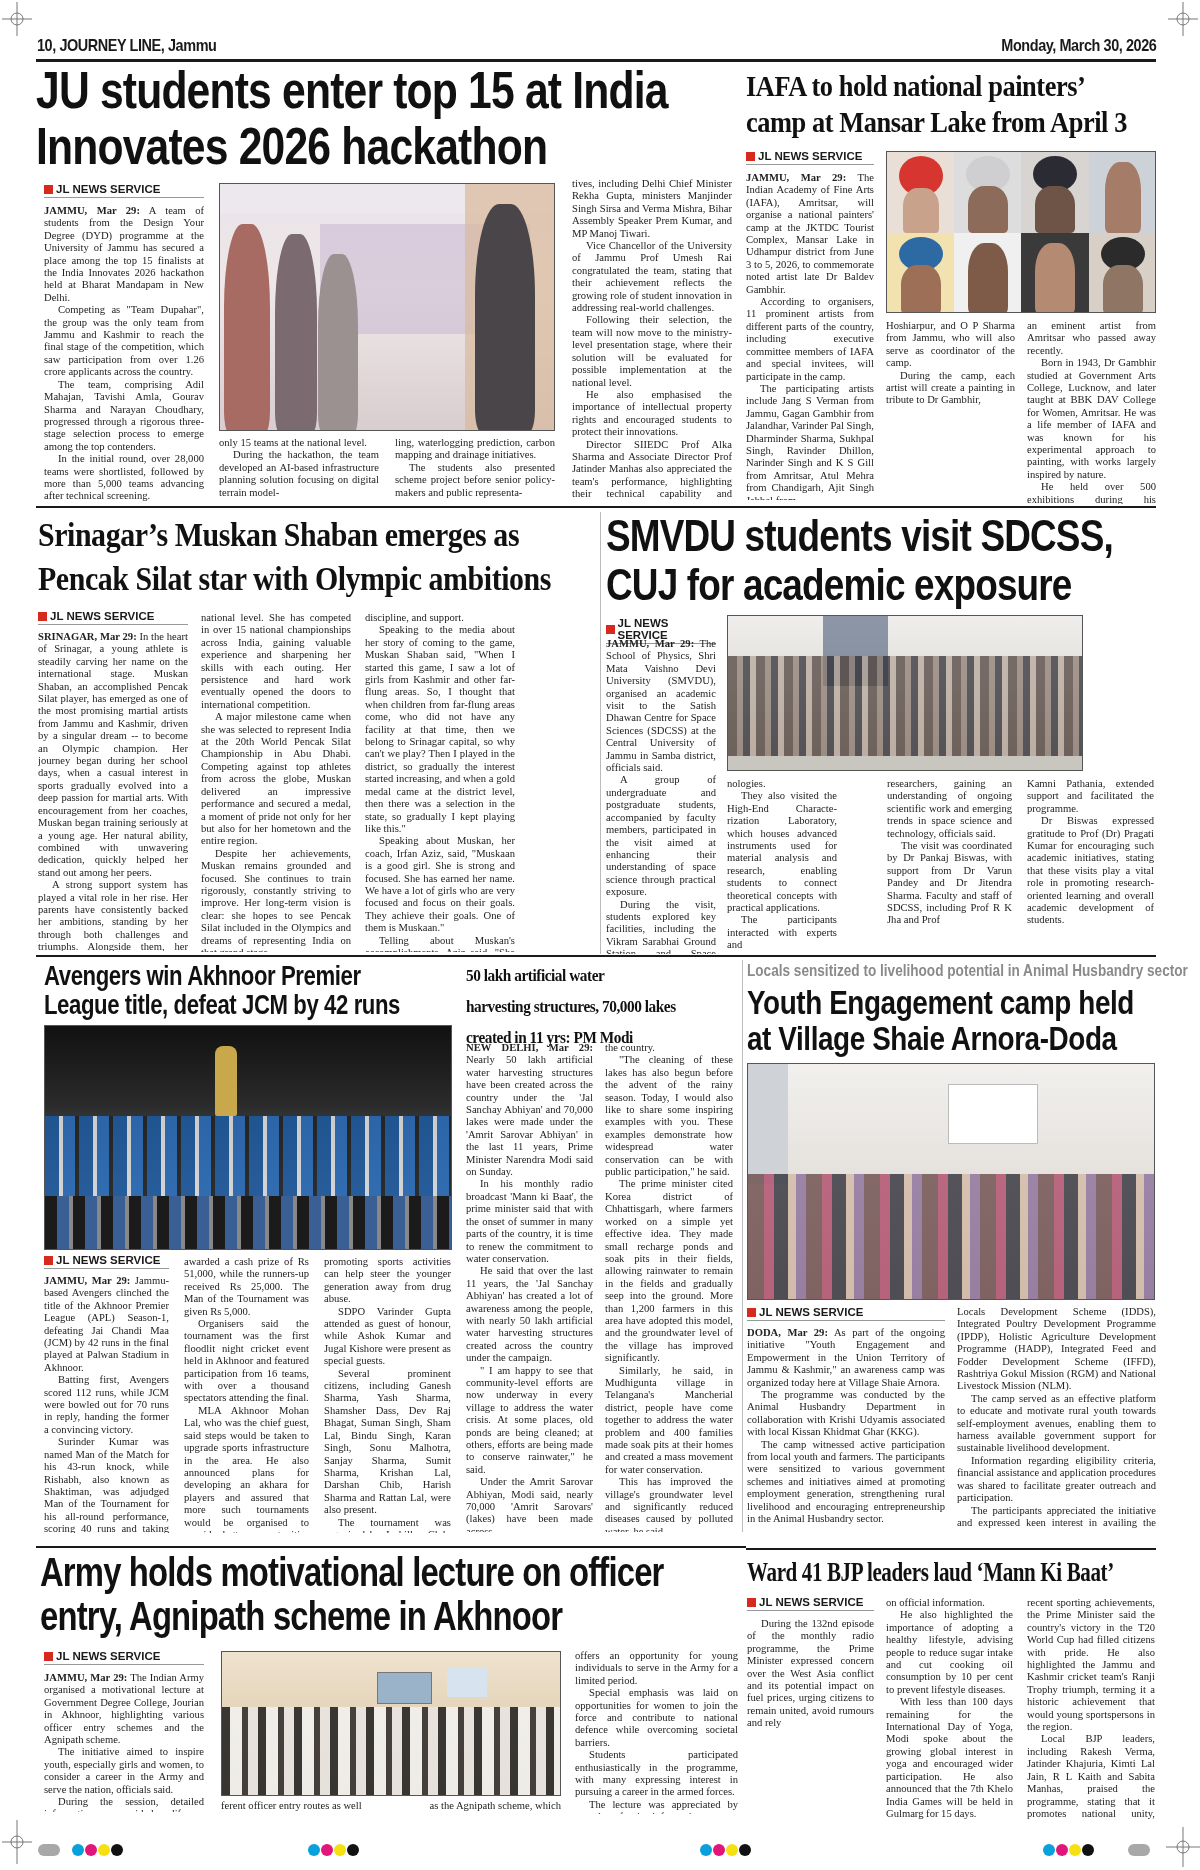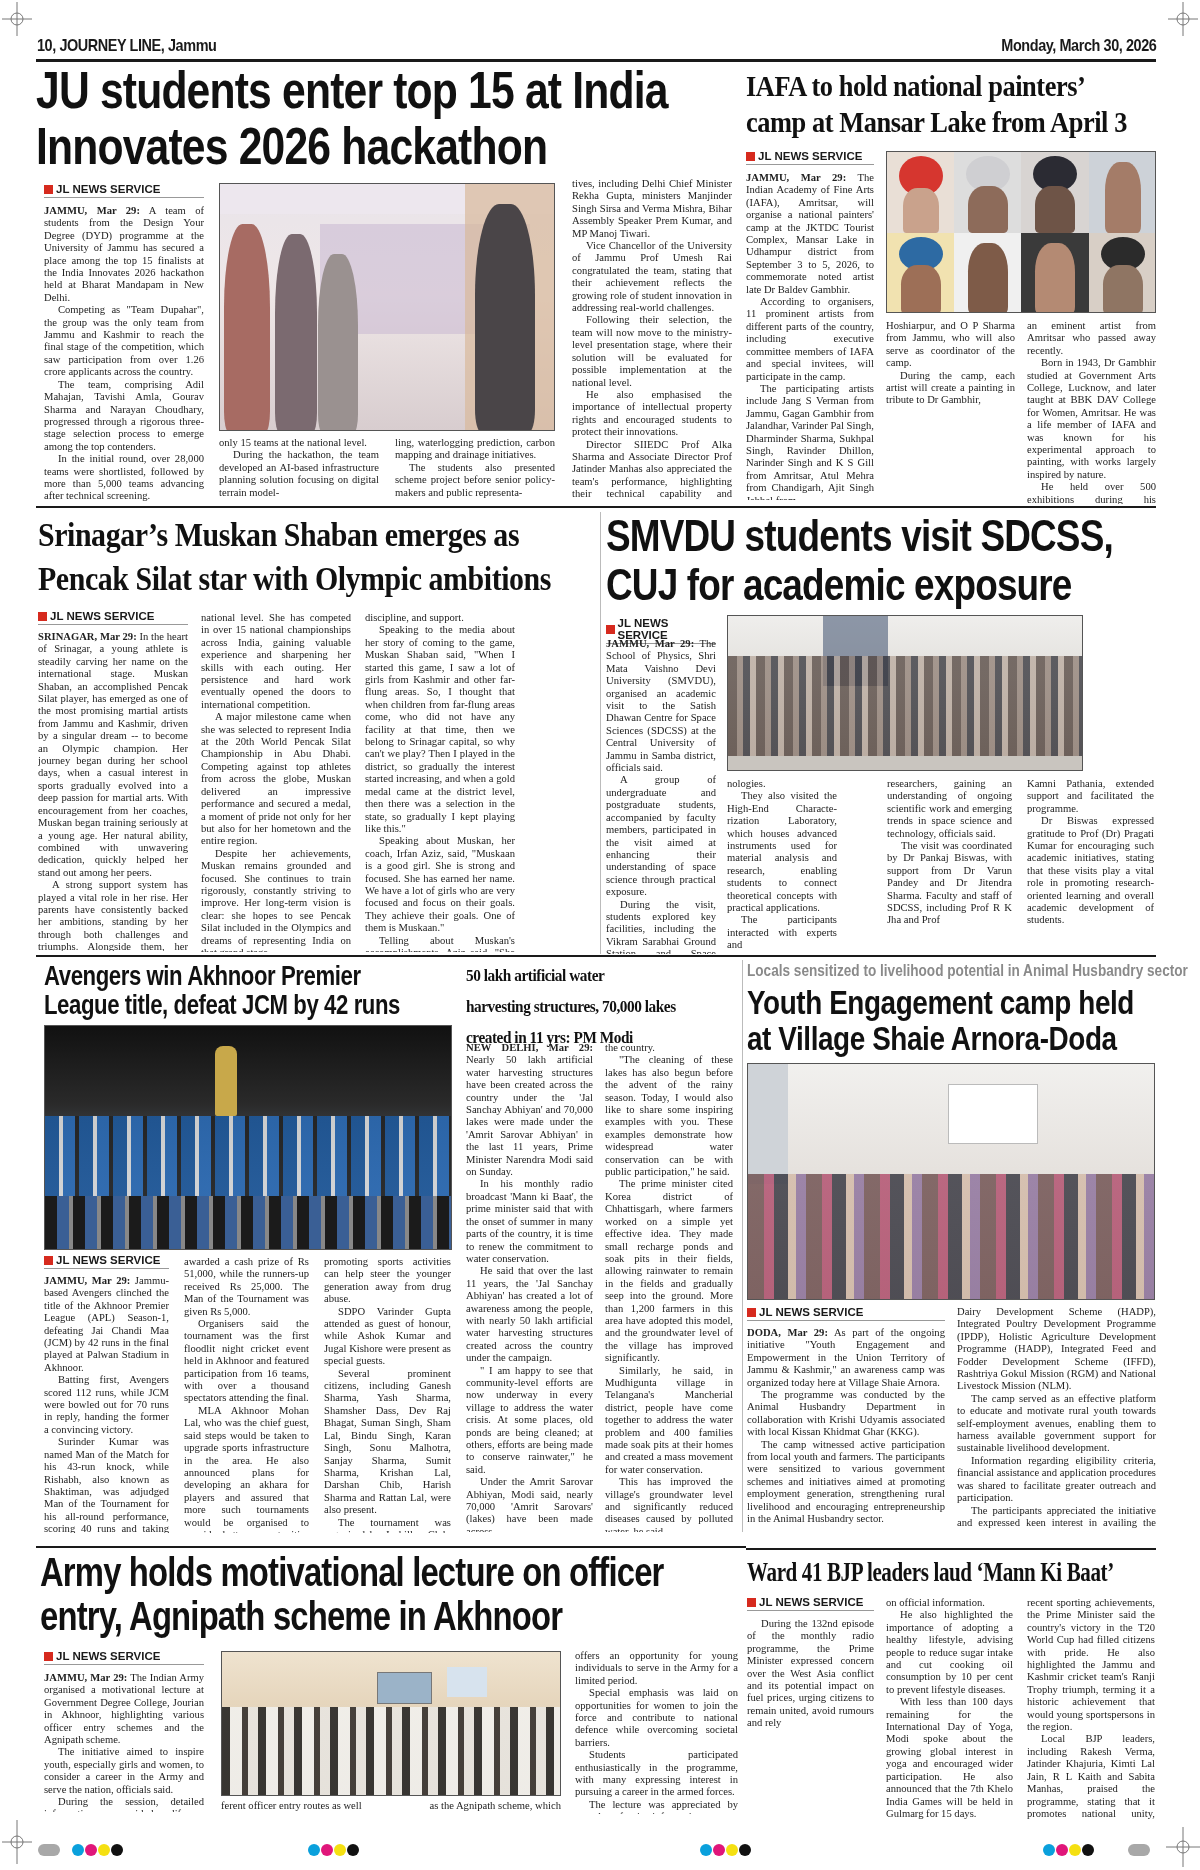--- a/index.html
+++ b/index.html
@@ -94,21 +94,21 @@
 
 <div class="abs hl-serif" style="left:746px;top:68px;font-size:30px">
   <div>IAFA to hold national painters’</div>
   <div>camp at Mansar Lake from April 3</div>
 </div>
 <div class="byline" style="left:746px;top:150px;width:128px">
     <span class="sq" style="background: rgb(214, 42, 30);"></span>
     <span>JL NEWS SERVICE</span>
   </div>
 <div class="col" style="left:746px;top:172px;width:128px;height:328px">
-  <p class="first"><span class="dl">JAMMU, Mar 29:</span> <span>The Indian Academy of Fine Arts (IAFA), Amritsar, will organise a national painters' camp at the JKTDC Tourist Complex, Mansar Lake in Udhampur district from September 3 to 5, 2026, to commemorate noted artist late Dr Baldev Gambhir.</span></p>
+  <p class="first"><span class="dl">JAMMU, Mar 29:</span> <span>The Indian Academy of Fine Arts (IAFA), Amritsar, will organise a national painters' camp at the JKTDC Tourist Complex, Mansar Lake in Udhampur district from June 3 to 5, 2026, to commemorate noted artist late Dr Baldev Gambhir.</span></p>
   <p>According to organisers, 11 prominent artists from different parts of the country, including executive committee members of IAFA and special invitees, will participate in the camp.</p>
   <p>The participating artists include Jang S Verman from Jammu, Gagan Gambhir from Jalandhar, Varinder Pal Singh, Dharminder Sharma, Sukhpal Singh, Ravinder Dhillon, Narinder Singh and K S Gill from Amritsar, Atul Mehra from Chandigarh, Ajit Singh Jabbal from</p>
 </div>
 <div class="photo" style="left:886px;top:151px;width:270px;height:162px">
   <div class="crop" style="left:0;top:0;width:67px;height:81px;background:#e9dfd6">
       <div class="person" style="left:12px;top:4px;width:44px;height:40px;background:#d6362f;border-radius:50%"></div>
       <div class="person" style="left:16px;top:36px;width:36px;height:45px;background:#c9a28c"></div>
     </div>
   <div class="crop" style="left:67px;top:0;width:67px;height:81px;background:#ddd">
       <div class="person" style="left:12px;top:4px;width:44px;height:36px;background:#cfcfd2;border-radius:50%"></div>
@@ -276,21 +276,21 @@
     <span class="sq" style="background: rgb(214, 42, 30);"></span>
     <span>JL NEWS SERVICE</span>
   </div>
 <div class="col" style="left:747px;top:1327px;width:198px;height:200px">
   <p class="first"><span class="dl">DODA, Mar 29:</span> <span>As part of the ongoing initiative "Youth Engagement and Empowerment in the Union Territory of Jammu &amp; Kashmir," an awareness camp was organized today here at Village Shaie Arnora.</span></p>
   <p>The programme was conducted by the Animal Husbandry Department in collaboration with Krishi Udyamis associated with local Kissan Khidmat Ghar (KKG).</p>
   <p>The camp witnessed active participation from local youth and farmers. The participants were sensitized to various government schemes and initiatives aimed at promoting employment generation, strengthening rural livelihood and encouraging entrepreneurship in the Animal Husbandry sector.</p>
   <p>Officials provided detailed insights into key schemes including Integrated</p>
 </div>
 <div class="col" style="left:957px;top:1306px;width:199px;height:222px">
-  <p class="first">Dairy Development Scheme (HADP), Integrated Poultry Development Programme (IPDP), Holistic Agriculture Development Programme (HADP), Integrated Feed and Fodder Development Scheme (IFFD), Rashtriya Gokul Mission (RGM) and National Livestock Mission (NLM).</p>
+  <p class="first">Locals Development Scheme (IDDS), Integrated Poultry Development Programme (IPDP), Holistic Agriculture Development Programme (HADP), Integrated Feed and Fodder Development Scheme (IFFD), Rashtriya Gokul Mission (RGM) and National Livestock Mission (NLM).</p>
   <p>The camp served as an effective platform to educate and motivate rural youth towards self-employment avenues, enabling them to harness available government support for sustainable livelihood development.</p>
   <p>Information regarding eligibility criteria, financial assistance and application procedures was shared to facilitate greater outreach and participation.</p>
   <p>The participants appreciated the initiative and expressed keen interest in availing the benefits of various schemes to improve their socio-economic conditions.</p>
 </div>
 
 <div class="rule" style="left:36px;top:1546px;width:710px;height:2px"></div>
 <div class="rule" style="left:746px;top:1548px;width:410px;height:2px"></div>
 
 <div class="abs hl-sans" style="left:40px;top:1550px;font-size:40px;line-height:44px">
   <div>Army holds motivational lecture on officer</div>

